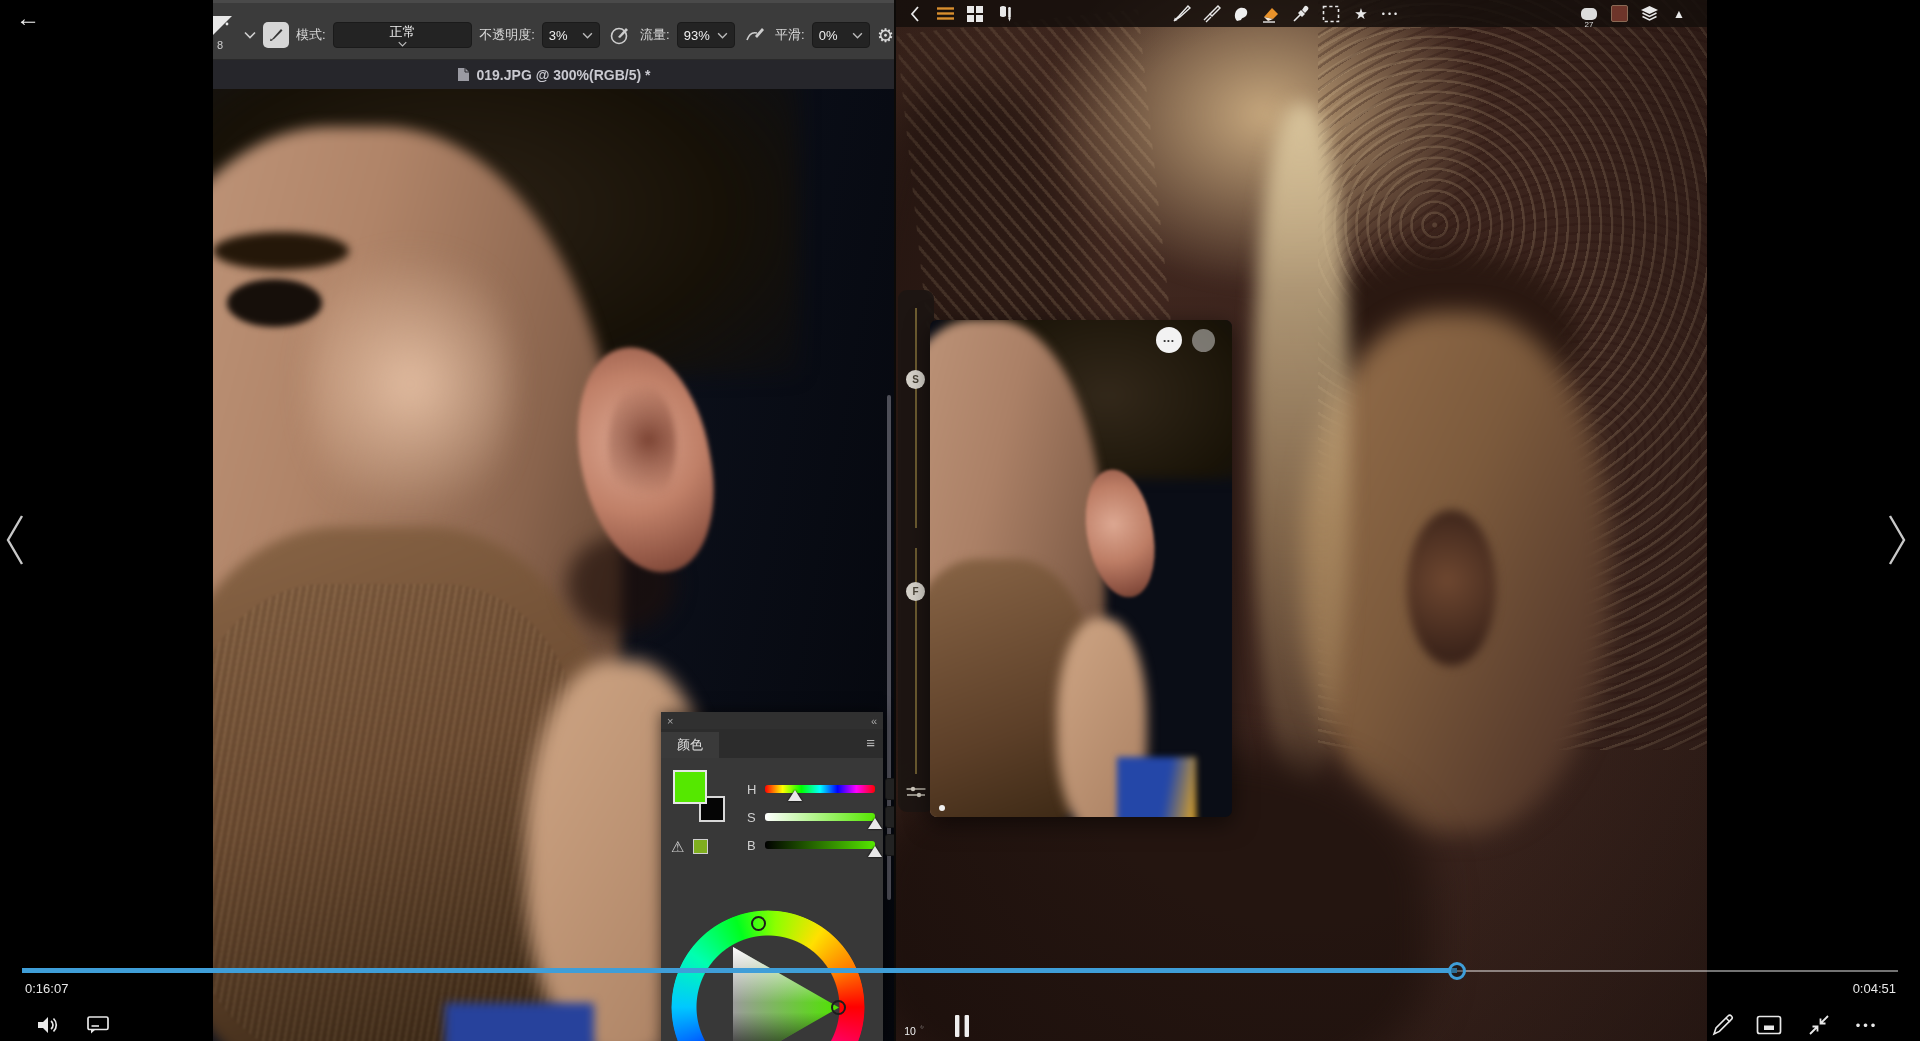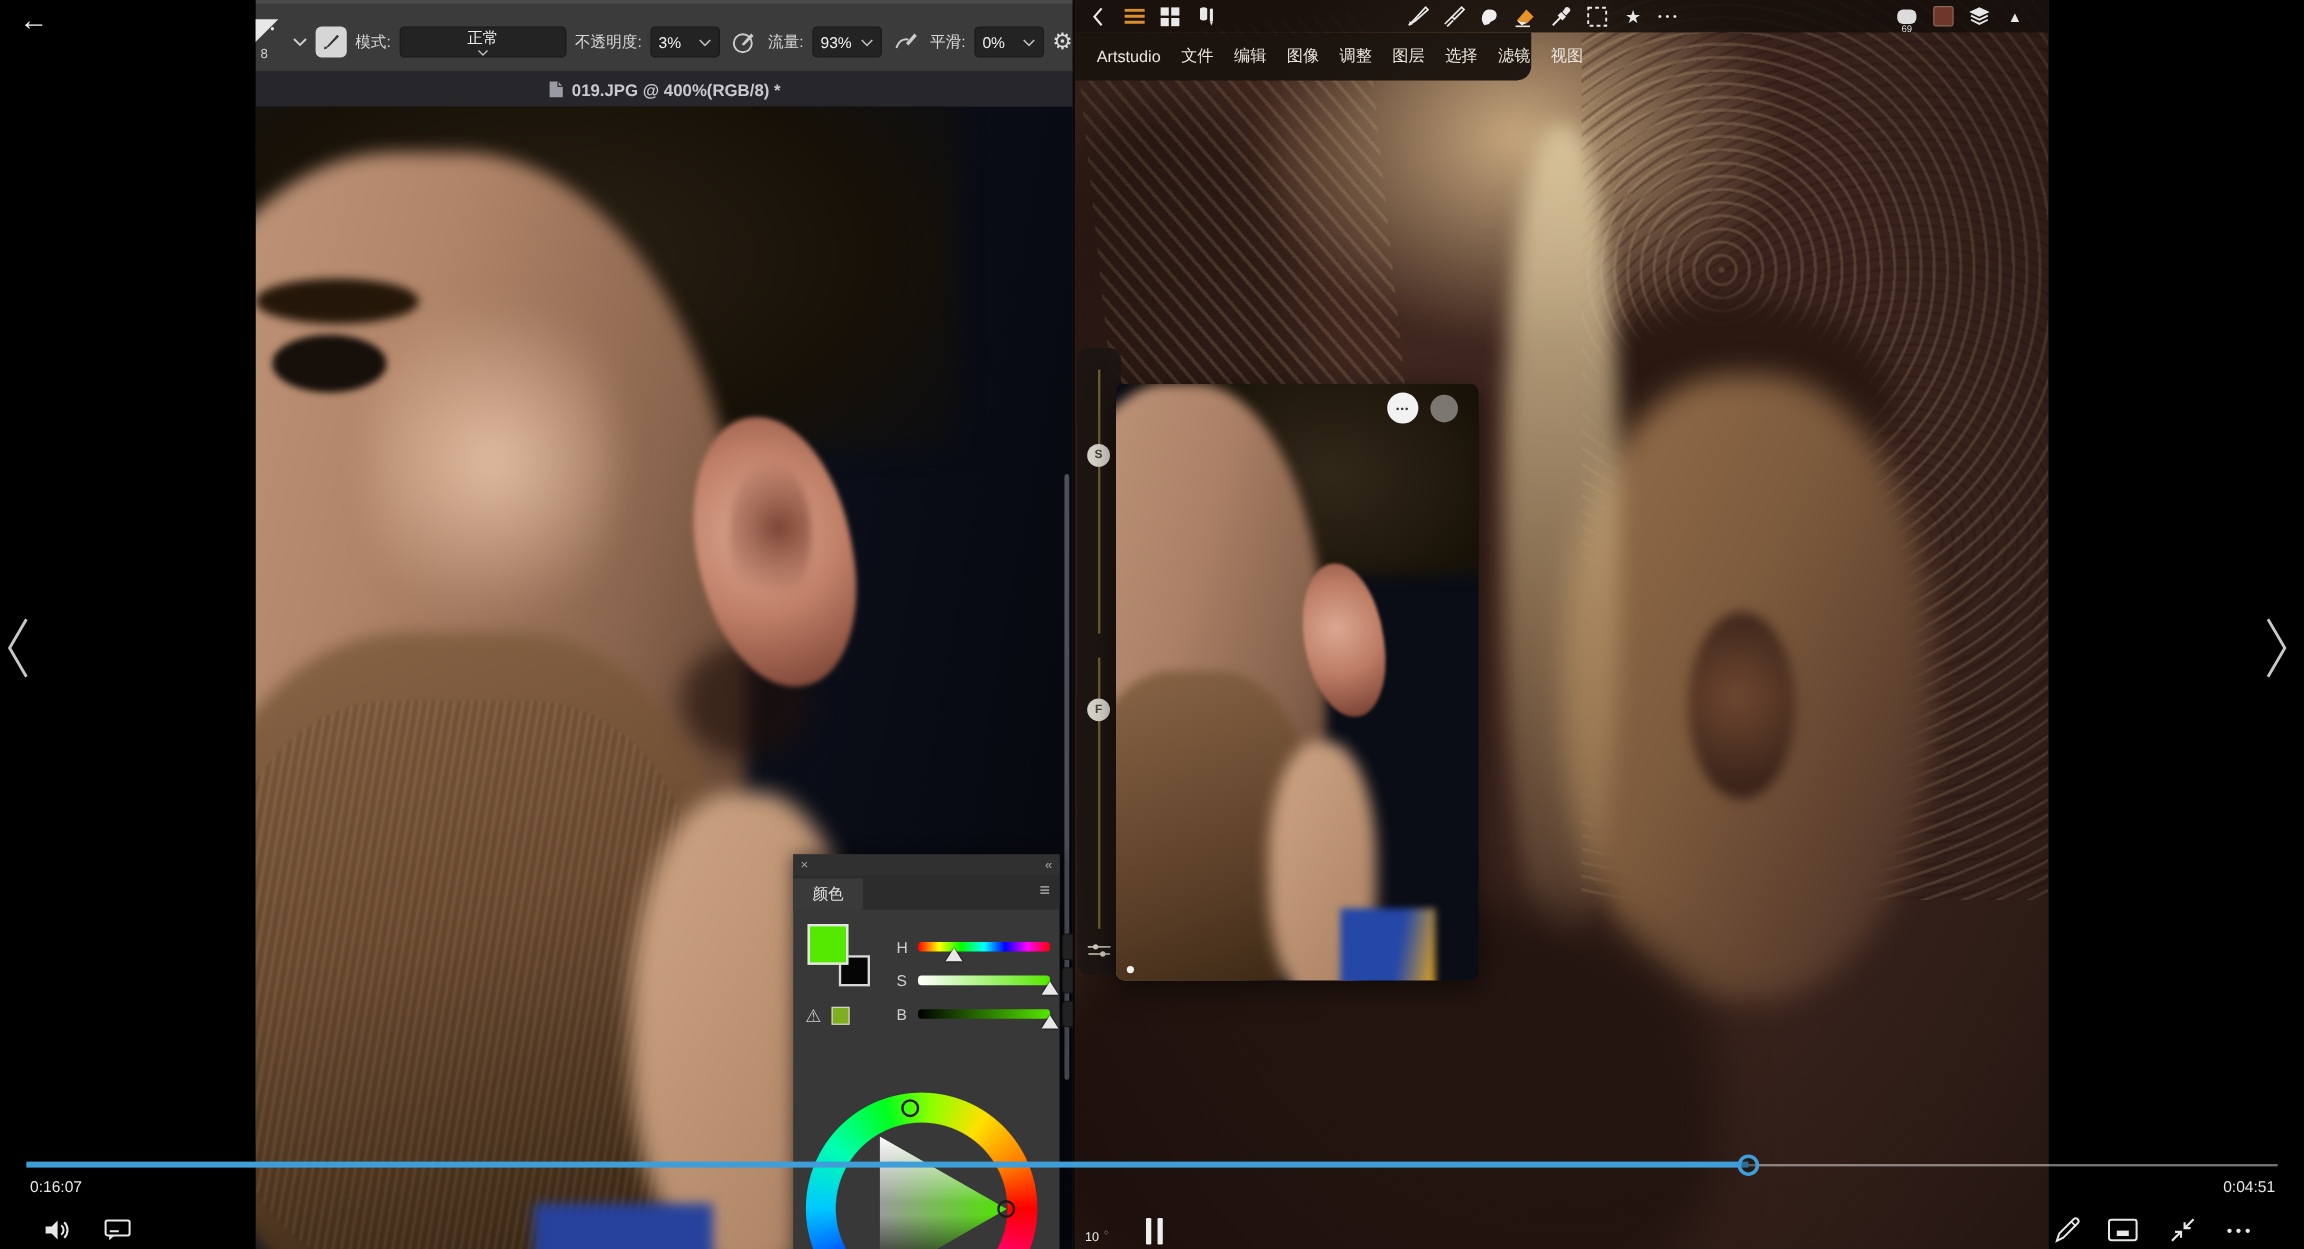--- a/index.html
+++ b/index.html
@@ -208,21 +208,21 @@
           </div>
           <span class="gear">⚙</span>
         </div>
       </div>
 
       <div class="la-titlebar">
         <svg width="13" height="15" viewBox="0 0 13 15">
             <path d="M1 1 h7 l4 4 v9 h-11 Z" fill="#9a9aa2"></path>
             <path d="M8 1 v4 h4" fill="none" stroke="#26262b" stroke-width="1"></path>
           </svg>
-        <span>019.JPG @ 400%(RGB/8) *</span>
+        <span>019.JPG @ 300%(RGB/5) *</span>
       </div>
 
       <div class="la-photo">
         <div class="blob lp-hair"></div>
         <div class="blob lp-face"></div>
         <div class="blob lp-highlight"></div>
         <div class="blob lp-brow"></div>
         <div class="blob lp-eye"></div>
         <div class="blob lp-beard"></div>
         <div class="blob lp-beard-tex"></div>
@@ -371,48 +371,37 @@
         <div class="as-icon txt">
             <span class="dots3" style="font-size:9px;">•••</span>
           </div>
 
         <div style="width:168px;"></div>
 
         <div class="as-icon">
           <svg width="18" height="14" viewBox="0 0 18 14">
               <rect x="1" y="1" width="16" height="12" rx="5" fill="#dcdcdc"></rect>
             </svg>
-          <span class="badge-num">69</span>
+          <span class="badge-num">27</span>
         </div>
         <div class="as-icon">
           <div class="as-swatch" id="brown-swatch" style="background: rgb(110, 53, 42);"></div>
         </div>
         <div class="as-icon">
           <svg width="19" height="17" viewBox="0 0 19 17">
               <path d="M9.5 1 L18 5 L9.5 9 L1 5 Z" fill="#e8e8e8"></path>
               <path d="M2.5 8 L9.5 11.4 L16.5 8" fill="none" stroke="#e8e8e8" stroke-width="1.5"></path>
               <path d="M2.5 11.5 L9.5 14.9 L16.5 11.5" fill="none" stroke="#e8e8e8" stroke-width="1.5"></path>
             </svg>
         </div>
         <div class="as-icon txt">
             <span style="font-size:12px;">▲</span>
           </div>
       </div>
 
-      <div class="as-menubar">
-        <span>Artstudio</span>
-        <span>文件</span>
-        <span>编辑</span>
-        <span>图像</span>
-        <span>调整</span>
-        <span>图层</span>
-        <span>选择</span>
-        <span>滤镜</span>
-        <span>视图</span>
-      </div>
 
       <div class="as-sliderstrip">
         <div class="vtrack t1"></div>
         <div class="vknob k1">S</div>
         <div class="vtrack t2"></div>
         <div class="vknob k2">F</div>
         <svg class="strip-eq" width="20" height="16" viewBox="0 0 20 16">
             <line x1="1" y1="5" x2="19" y2="5" stroke="#cfcab f" stroke-width="1.4" stroke-opacity="0.9" stroke-linecap="round" style="stroke:#cfcabf;"></line>
             <circle cx="7" cy="5" r="2.2" fill="#cfcabf"></circle>
             <line x1="1" y1="11" x2="19" y2="11" style="stroke:#cfcabf;" stroke-width="1.4"></line>

